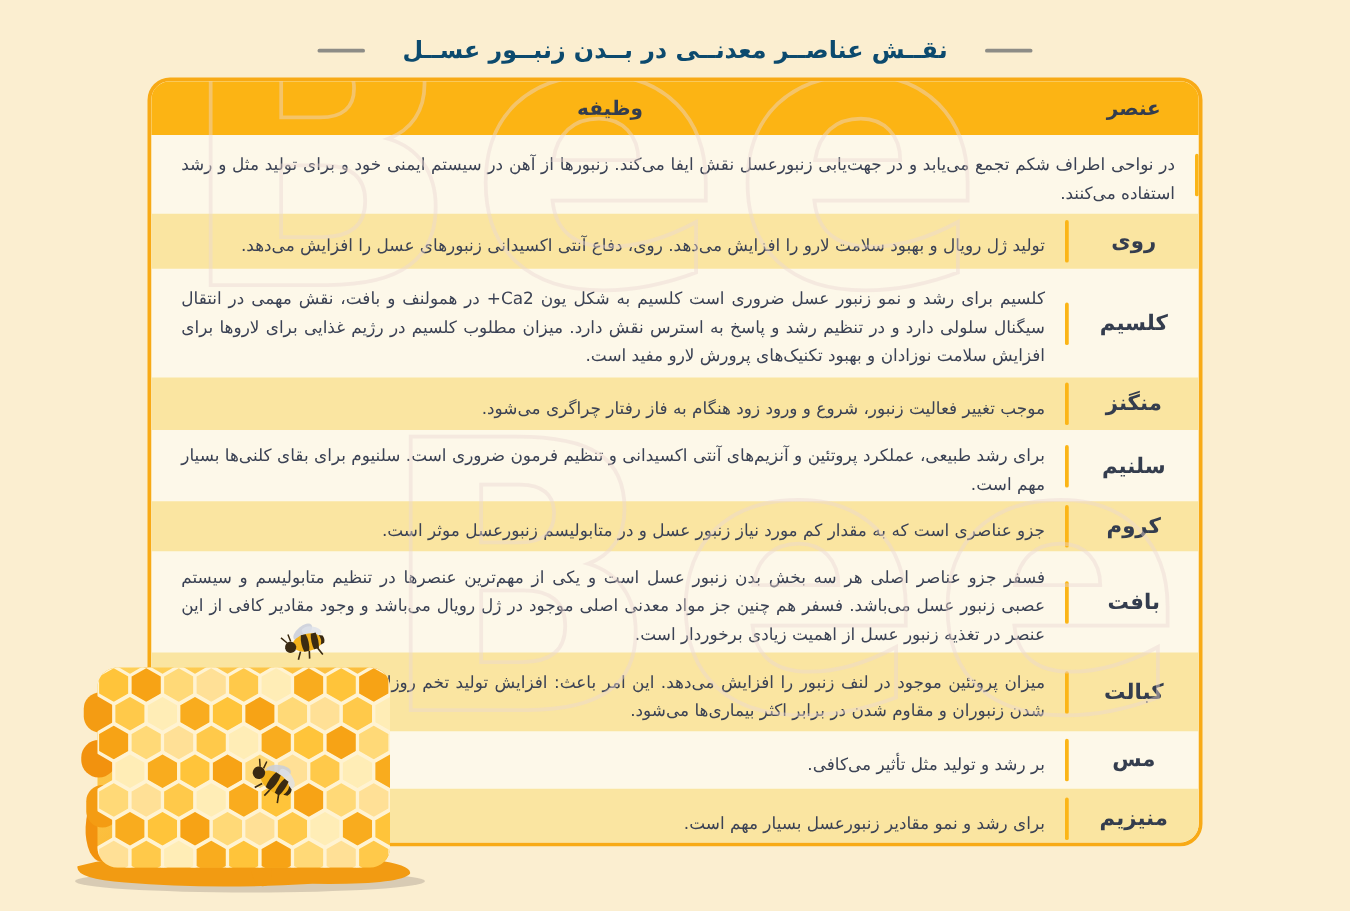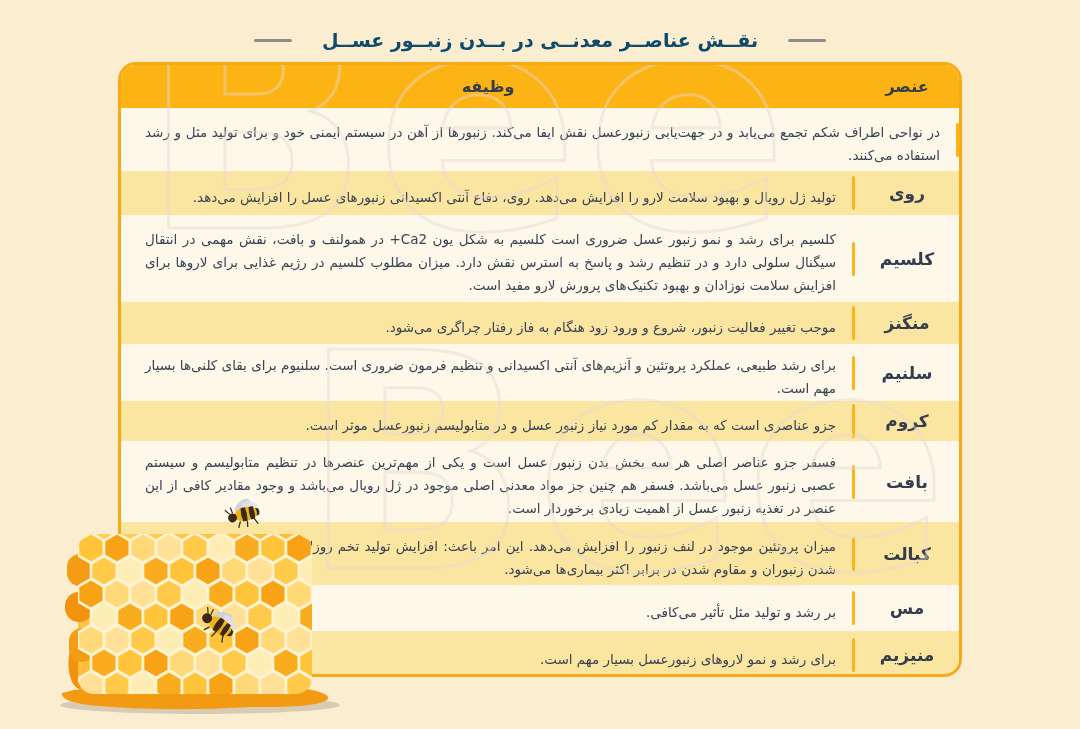--- a/index.html
+++ b/index.html
@@ -114,21 +114,21 @@
     <div class="cell-fn">میزان پروتئین موجود در لنف زنبور را افزایش می‌دهد. این امر باعث: افزایش تولید تخم روزانه؛ افزایش وزن لارو؛ فعال‌تر شدن زنبوران و مقاوم شدن در برابر اکثر بیماری‌ها می‌شود.</div>
   </div>
   <div class="row r46">
     <div class="cell-el">مس</div>
     <div class="vbar"></div>
     <div class="cell-fn">بر رشد و تولید مثل تأثیر می‌کافی.</div>
   </div>
   <div class="row alt r48">
     <div class="cell-el">منیزیم</div>
     <div class="vbar"></div>
-    <div class="cell-fn">برای رشد و نمو لاروهای زنبورعسل بسیار مهم است.</div>
+    <div class="cell-fn">برای رشد و نمو مقادیر زنبورعسل بسیار مهم است.</div>
   </div>
 
   <span class="wm wm1">Bee</span>
   <span class="wm wm2">Bee</span>
 </div>
 
 <div class="honeycomb-wrap">
   <svg width="295" height="230" viewBox="0 0 295 230" xmlns="http://www.w3.org/2000/svg">
     <defs>
       <linearGradient id="gblock" x1="0" y1="0" x2="1" y2="1">

